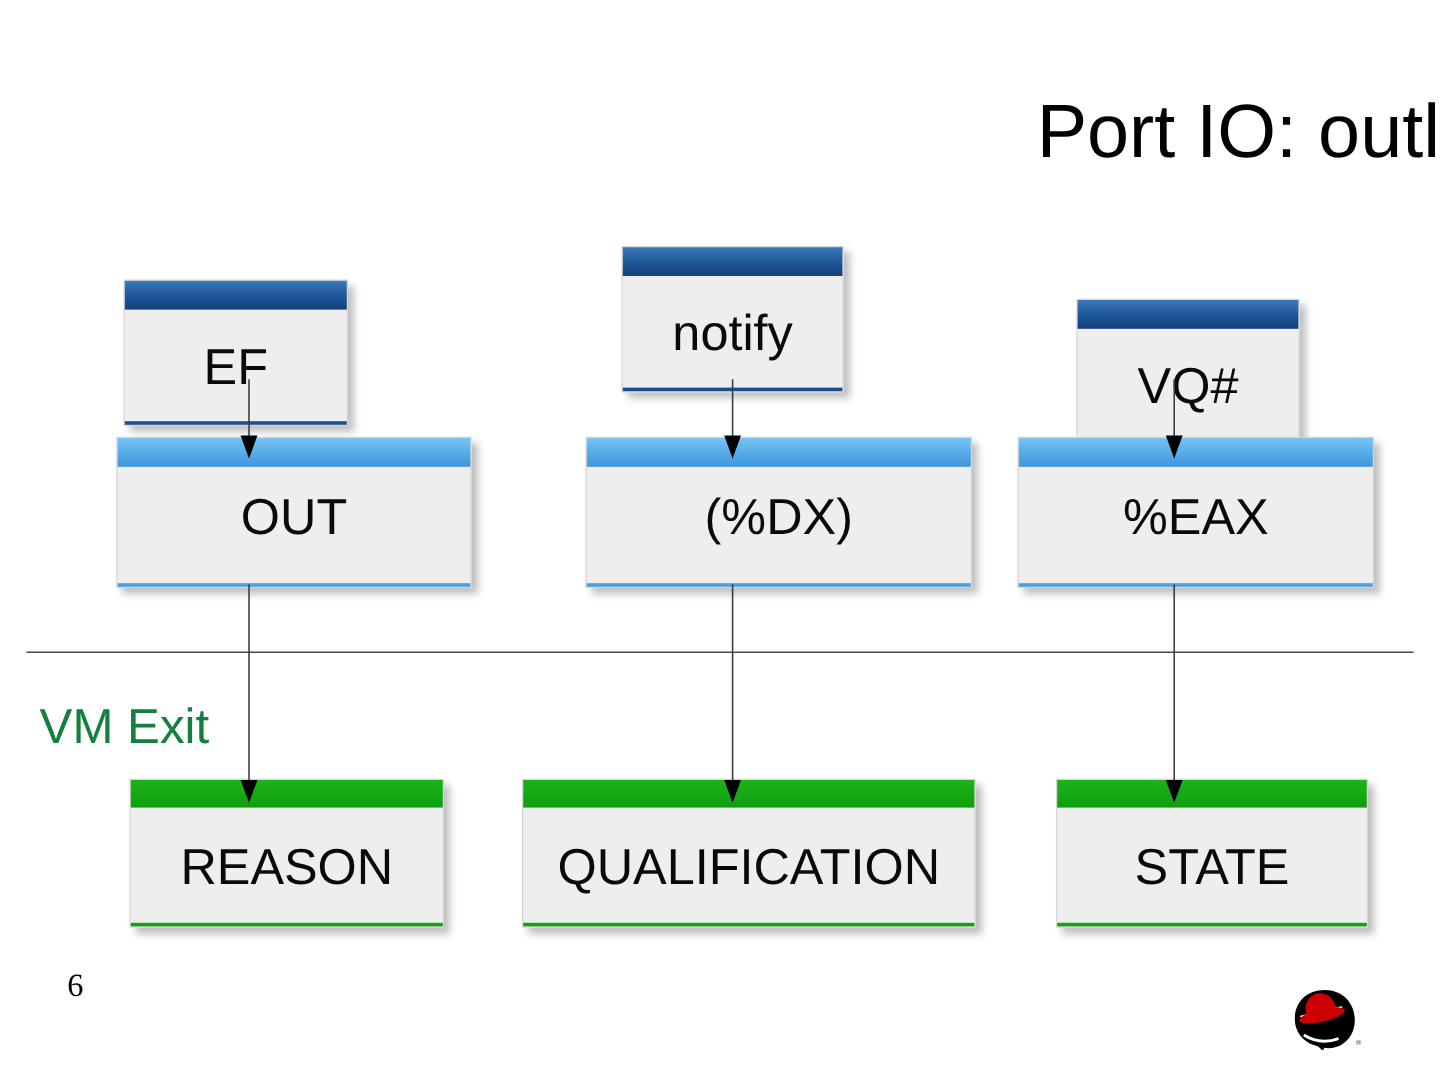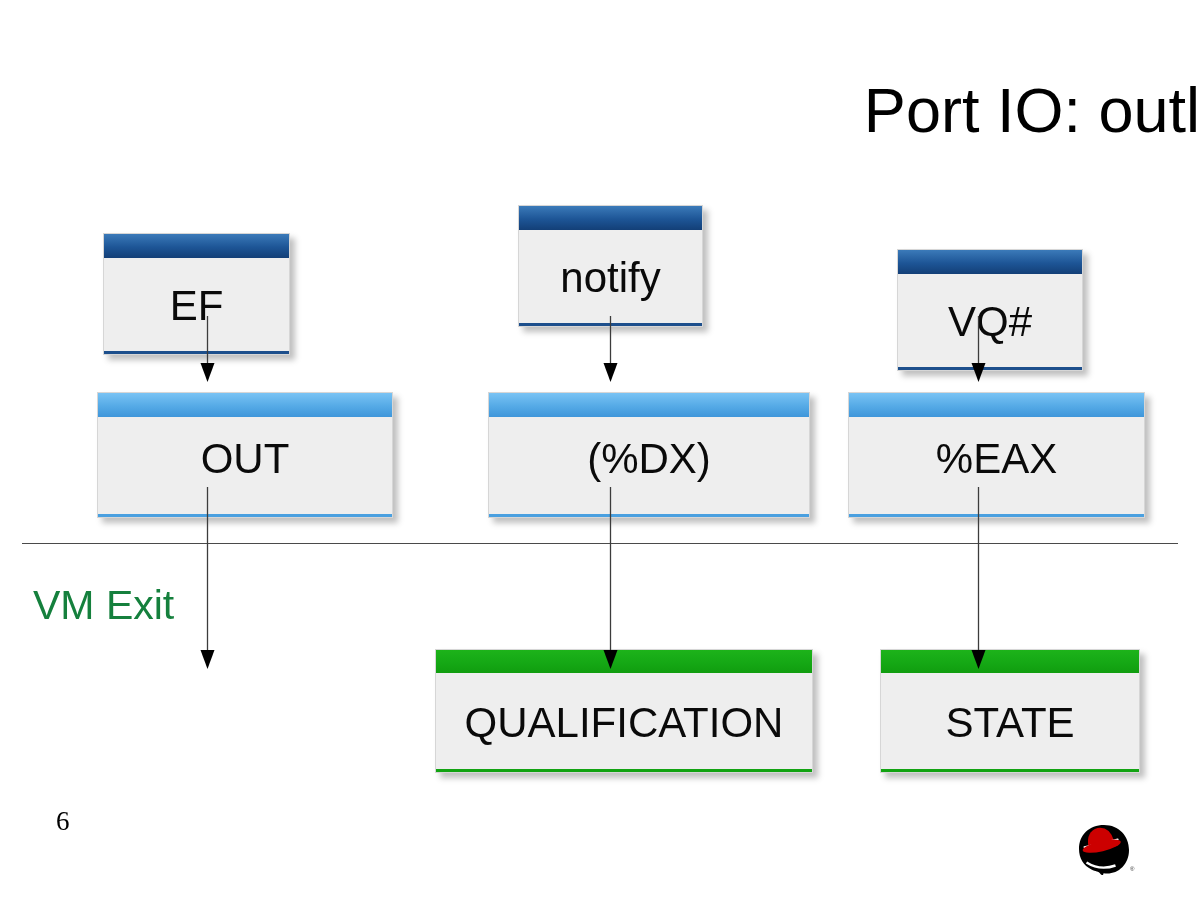--- a/index.html
+++ b/index.html
@@ -39,21 +39,21 @@
   }
   .box::after {                
     content: "";
     position: absolute;
     left: 0; right: 0; bottom: 0;
     height: 3px;
   }
   .r1 { padding-top: 24px; }
   .r1::before { height: 24px; background: linear-gradient(to bottom, #3b7ab9 0%, #1d5596 55%, #133f77 100%); }
   .r1::after  { background: #1d4f8c; }
-  .r2 { padding-top: 8px; margin-top: 28px; }
+  .r2 { padding-top: 8px; }
   .r2::before { height: 24px; background: linear-gradient(to bottom, #79c3f4 0%, #55aae6 55%, #3f96da 100%); }
   .r2::after  { background: #4aa0e0; }
   .r3 { padding-top: 23px; }
   .r3::before { height: 23px; background: linear-gradient(to bottom, #1db31a 0%, #15a815 55%, #109d0f 100%); }
   .r3::after  { background: #12a312; }
   .box-label {
     font-size: 42px;
     color: #0a0a0a;
     white-space: nowrap;
   }
@@ -119,20 +119,23 @@
   <div class="box r2 b-out">
     <span class="box-label">OUT</span>
   </div>
   <div class="box r2 b-dx">
     <span class="box-label">(%DX)</span>
   </div>
   <div class="box r2 b-eax">
     <span class="box-label">%EAX</span>
   </div>
 
+  <div class="box r3 b-reason">
+    <span class="box-label">REASON</span>
+  </div>
   <div class="box r3 b-qual">
     <span class="box-label">QUALIFICATION</span>
   </div>
   <div class="box r3 b-state">
     <span class="box-label">STATE</span>
   </div>
 
   <div class="vm-exit-label">VM Exit</div>
 
   <div class="page-number">6</div>

